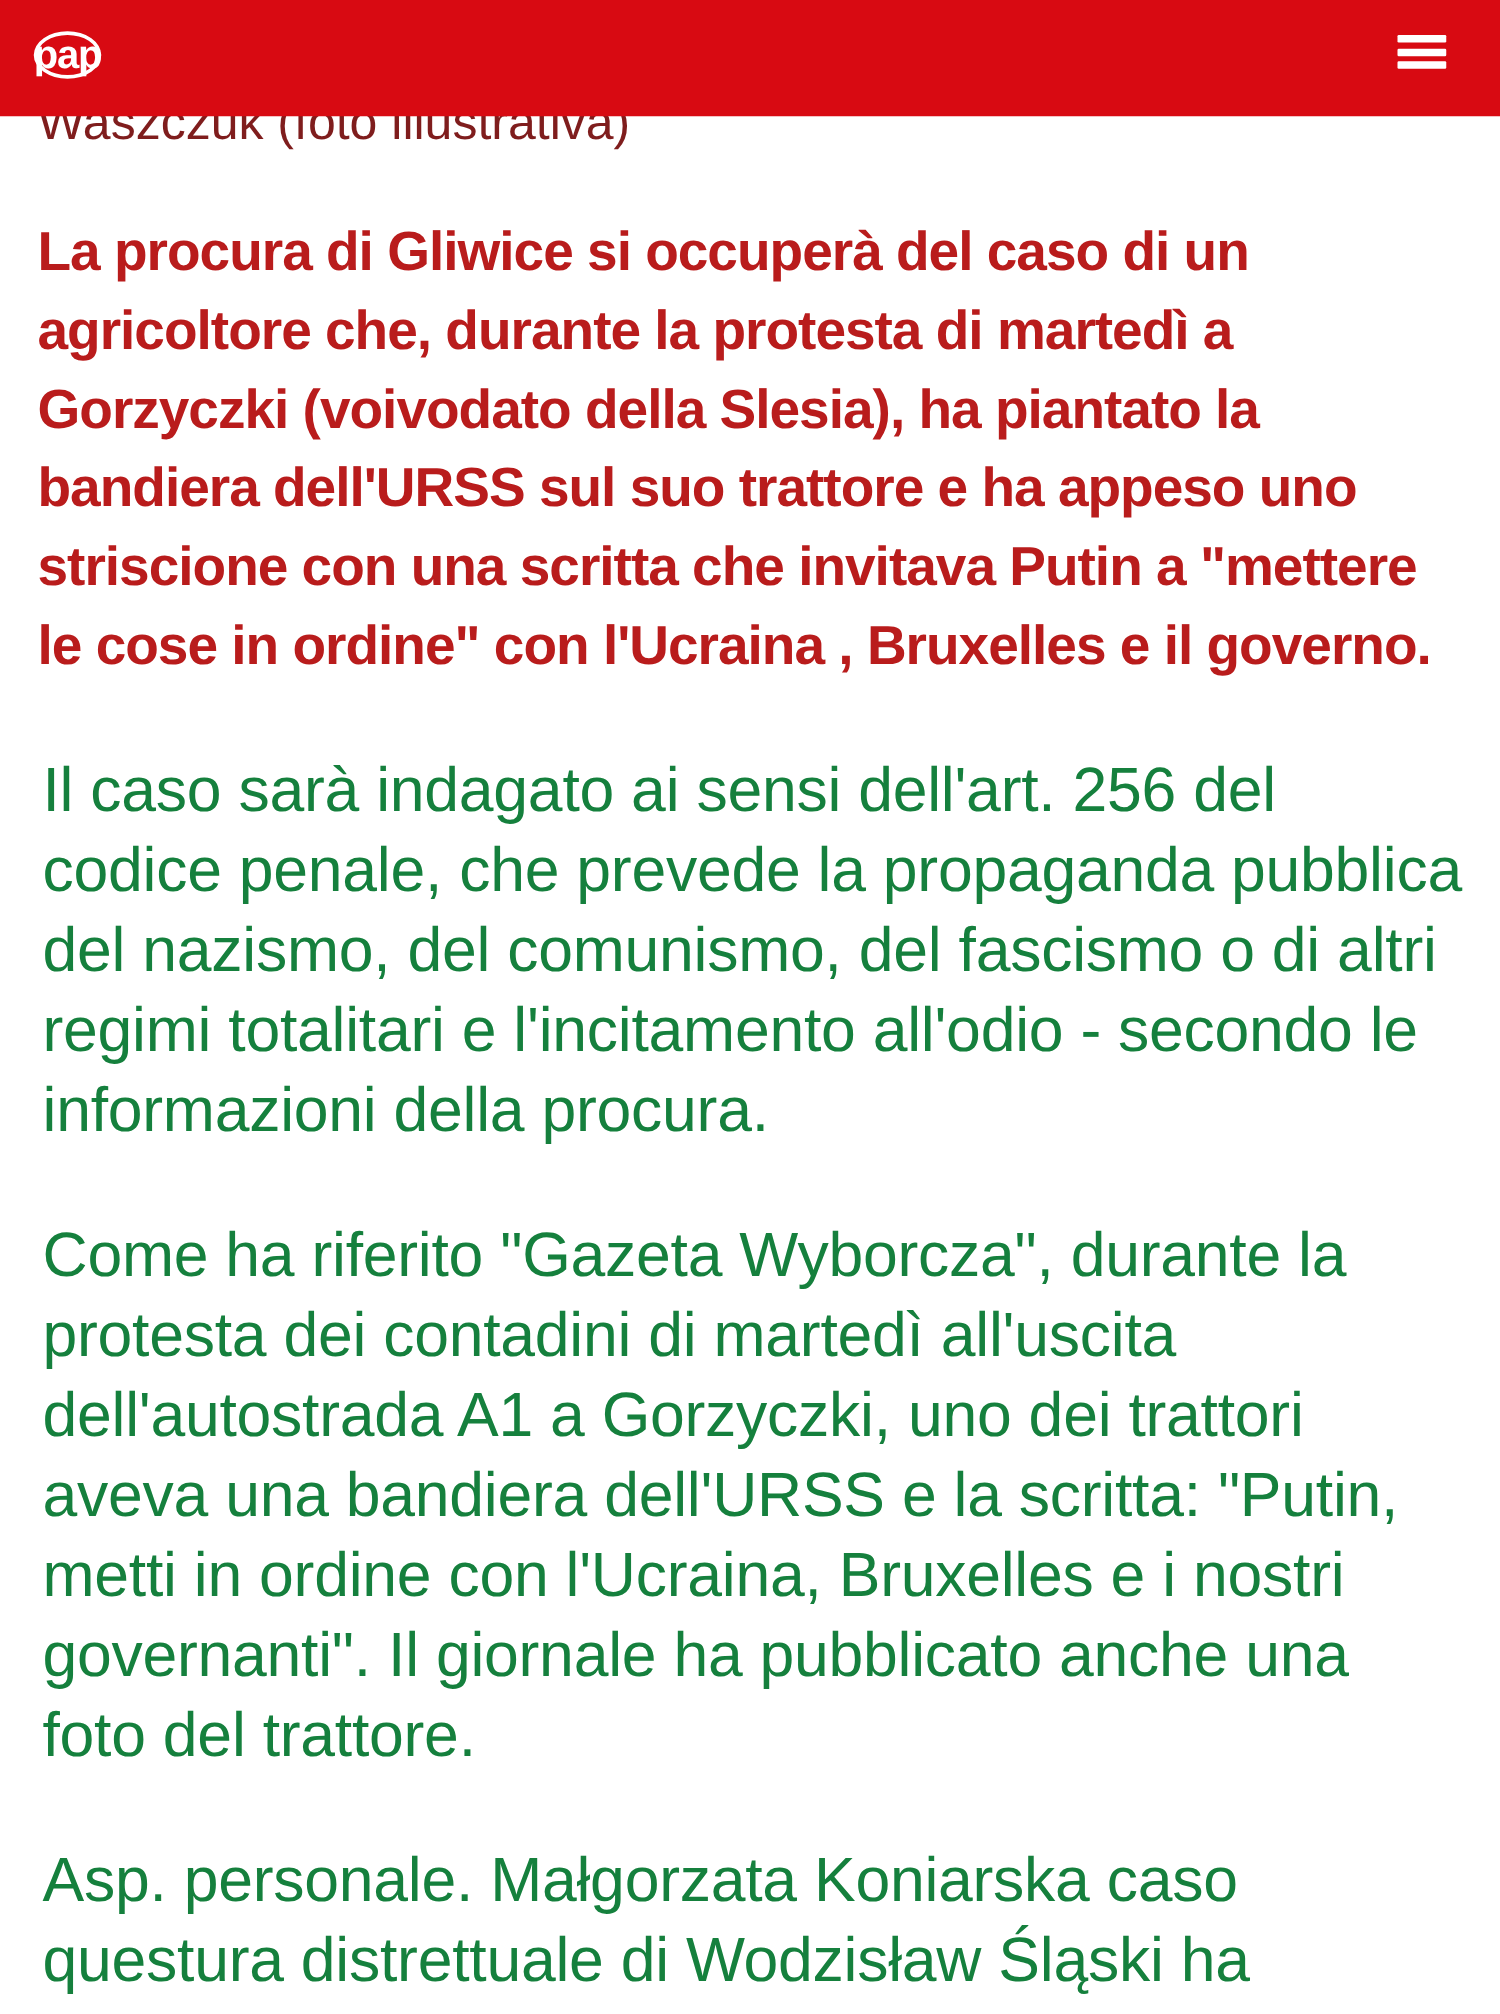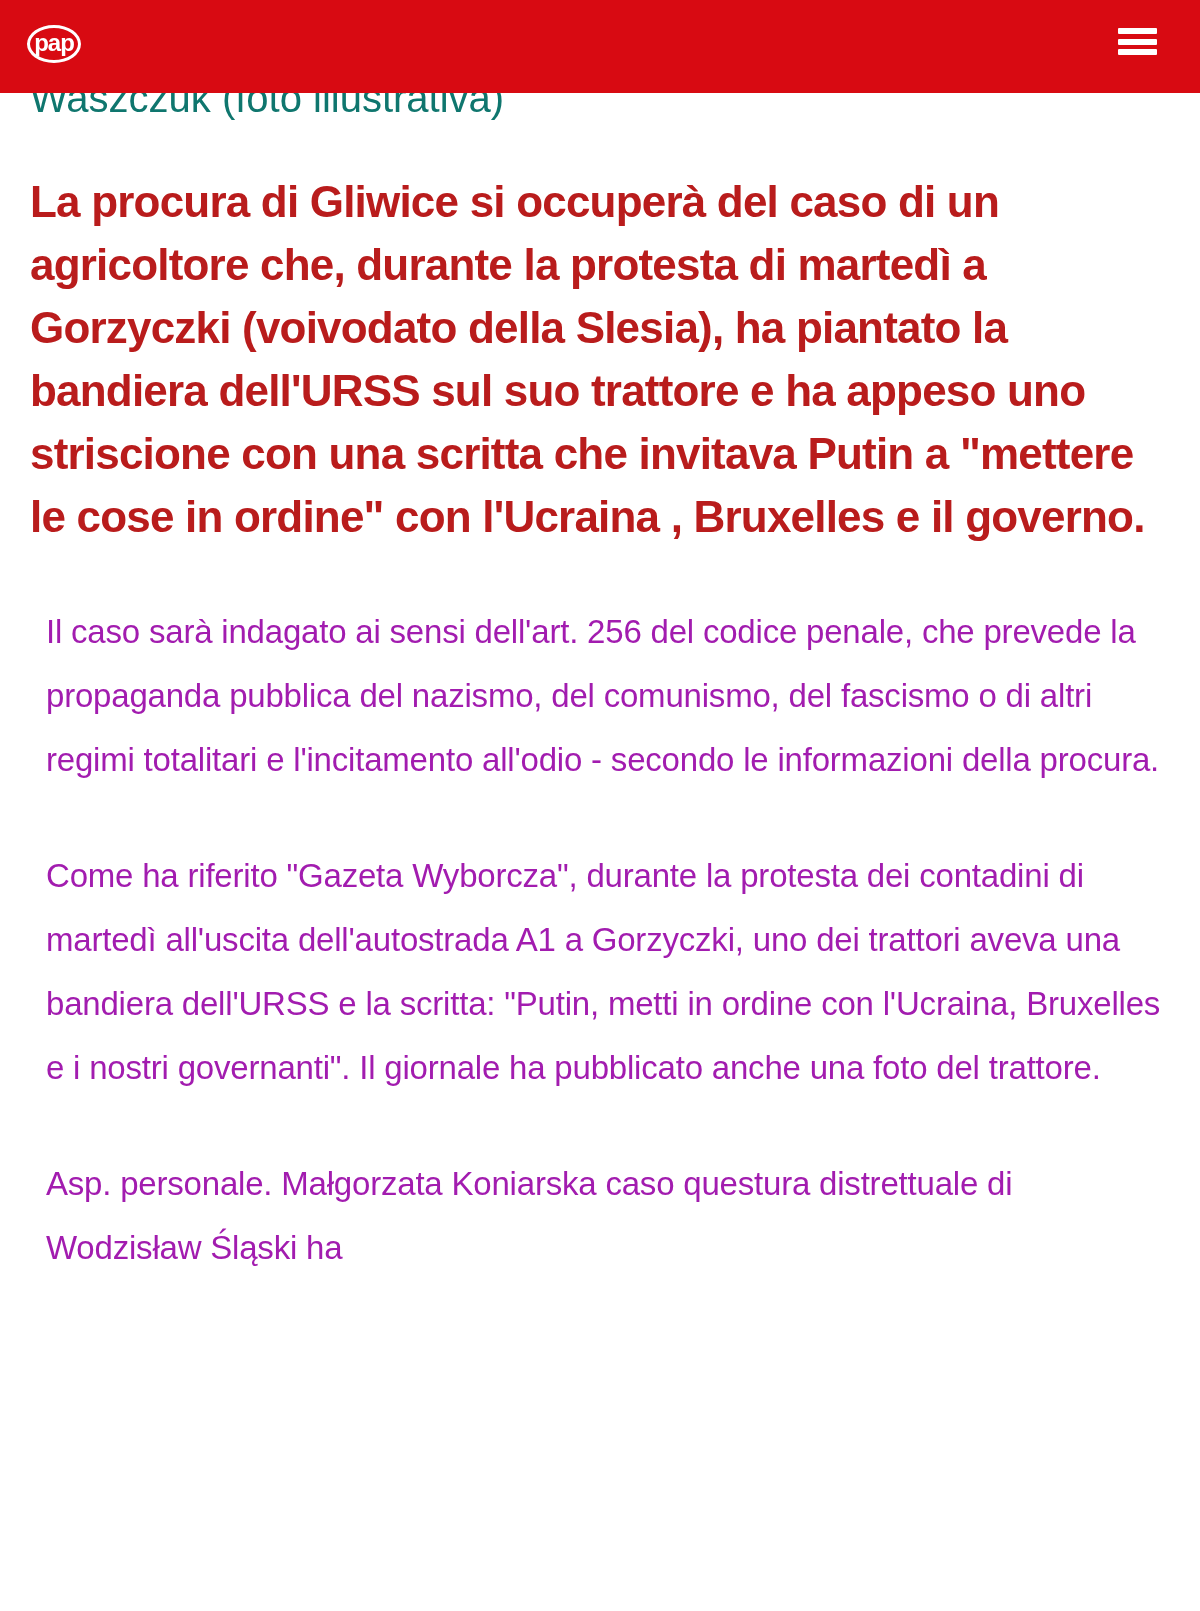--- a/index.html
+++ b/index.html
@@ -31,21 +31,21 @@
     border: 3px solid #ffffff;
     border-radius: 50%;
     box-sizing: border-box;
     display: flex;
     align-items: center;
     justify-content: center;
     cursor: pointer;
   }
   .logo span {
     color: #ffffff;
-    font-size: 24px;
+    font-size: 32px;
     font-weight: 700;
     letter-spacing: -1px;
     line-height: 1;
     padding-bottom: 2px;
   }
   .menu-btn {
     position: absolute;
     top: 28px; right: 43px;
     width: 39px; height: 27px;
     display: flex;
@@ -58,21 +58,21 @@
     background: #ffffff;
     border-radius: 1px;
   }
 
   
   .photo-caption {
     position: absolute;
     top: 70px; left: 30px;
     width: 1140px;
     z-index: 1;
-    color: #0f766e;
+    color: #7f1d1d;
     font-size: 40px;
     font-weight: 300;
     line-height: 56px;
     white-space: nowrap;
   }
 
   
   .article {
     position: absolute;
     top: 170px; left: 30px;
@@ -81,23 +81,23 @@
   }
   .lead {
     margin: 0 0 52px 0;
     color: #b91c1c;
     font-size: 44px;
     line-height: 63px;
     font-weight: 700;
     letter-spacing: -0.8px;
   }
   .body-par {
-    margin: 0 0 52px 16px;
-    color: #a21caf;
-    font-size: 33px;
+    margin: 0 0 52px 4px;
+    color: #15803d;
+    font-size: 50px;
     line-height: 64px;
     font-weight: 300;
     letter-spacing: -0.2px;
   }
 </style>
 </head>
 <body>
 
 <header class="topbar">
   <div class="logo">

